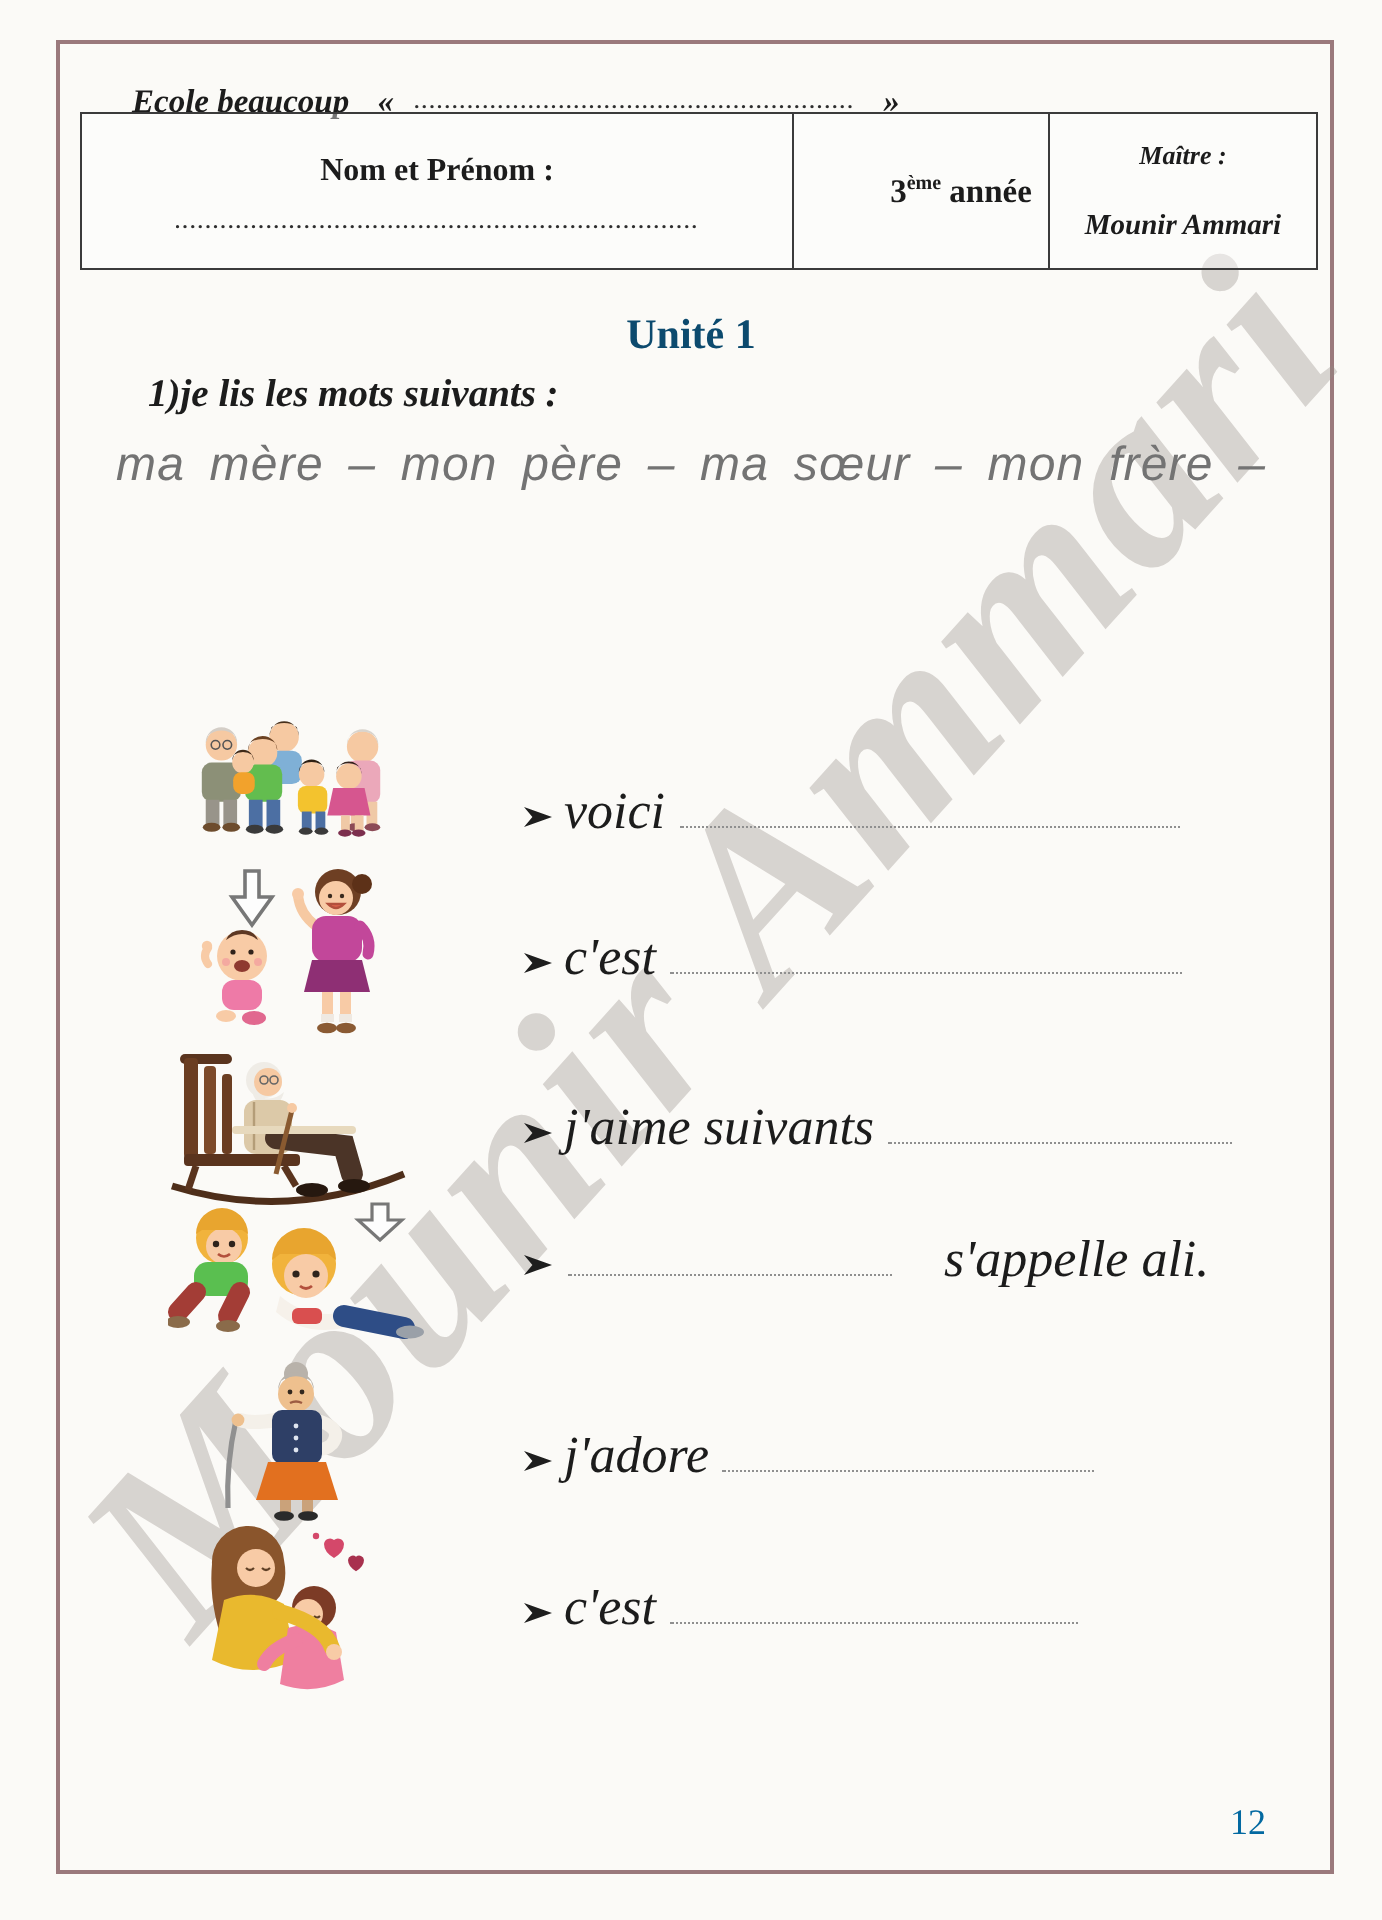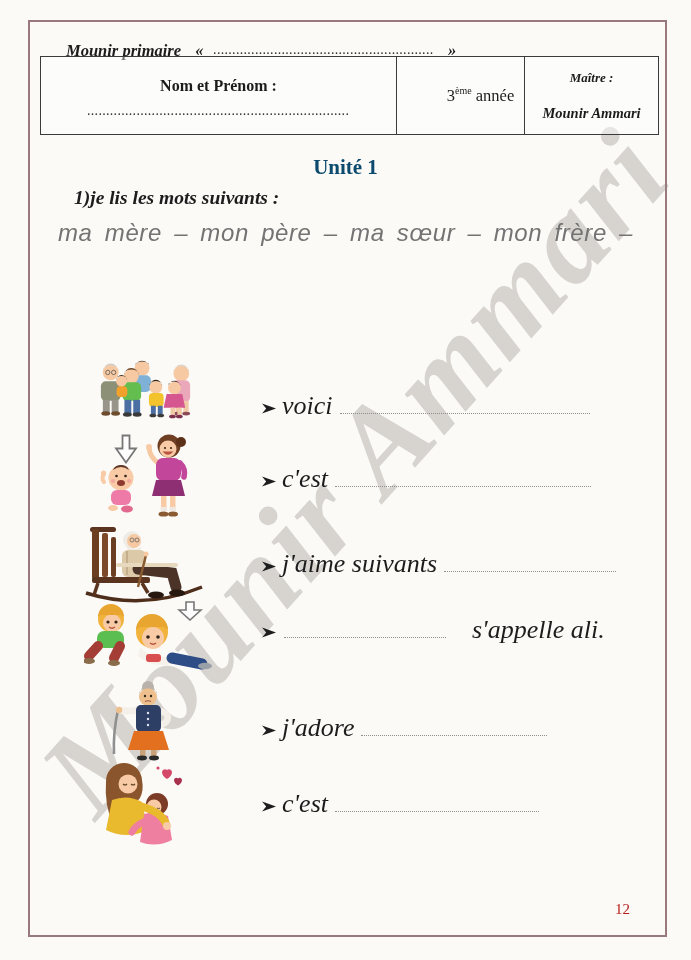--- a/index.html
+++ b/index.html
@@ -23,21 +23,21 @@
                  font-style:italic; white-space:nowrap; }
   .school-line .quote { margin:0 6px 0 10px; }
   .dots-text { font-size:10px; font-weight:700; font-style:normal; letter-spacing:1.3px;
                color:#2e2e2e; vertical-align:2px; }
 
   table.info-table { position:absolute; left:40px; top:56px; width:618px; height:79px;
                      border-collapse:collapse; table-layout:fixed; }
   .info-table td { border:1.7px solid #3b3b3b; vertical-align:middle; text-align:center;
                    background:rgba(255,255,255,0.4); }
   .cell-name { width:356px; }
-  .cell-grade { width:128px; font-weight:400; font-size:16.5px;padding-left:40px; }
+  .cell-grade { width:128px; font-weight:700; font-size:16.5px;padding-left:40px; }
   .cell-teacher { width:134px; font-weight:700; font-style:italic; }
   .name-label { font-weight:700; font-size:16px; display:block; margin-top:2px; }
   .name-dots { display:block; width:262px; margin:11px auto 0; overflow:hidden;
                white-space:nowrap; }
   .grade-sup { font-size:10px; }
   .teacher-label { display:block; font-size:13px; margin-bottom:19px; }
   .teacher-name { display:block; font-size:14.5px; }
 
   
   .unit-title { position:absolute; left:0; right:0; top:155px; text-align:center;
@@ -58,35 +58,35 @@
              height:26px; line-height:26px;font-style:italic; }
   .bullet-icon { display:inline-block; width:14px; height:13px; margin-right:6px;
                  background:#1e1e1e; vertical-align:-1px;
                  clip-path:polygon(0% 12%, 100% 50%, 0% 88%, 30% 50%); }
   .blank-line { display:inline-block; height:17px; margin-left:7px;
                 border-bottom:1.8px dotted #8f8f8f; vertical-align:baseline; }
   .post-text { margin-left:26px; }
 
   
   .illus { position:absolute; }
-  .page-number { position:absolute; left:615px; top:901px; font-size:15px; color:#b91c1c; }
+  .page-number { position:absolute; left:615px; top:901px; font-size:18px; color:#0369a1; }
 </style>
 </head>
 <body>
 
 <div class="photo">
 
   <div class="watermark">Mounir Ammari</div>
 
   <div class="page-frame"></div>
 
   <div class="layer">
 
     <div class="school-line">
-      <span>Mounir primaire</span>
+      <span>Ecole beaucoup</span>
       <span class="quote">«</span>
       <span class="dots-text">..........................................................</span>
       <span class="quote">»</span>
     </div>
 
     <table class="info-table">
       <tbody>
           <tr>
         <td class="cell-name">
           <span class="name-label">Nom et Prénom :</span>

